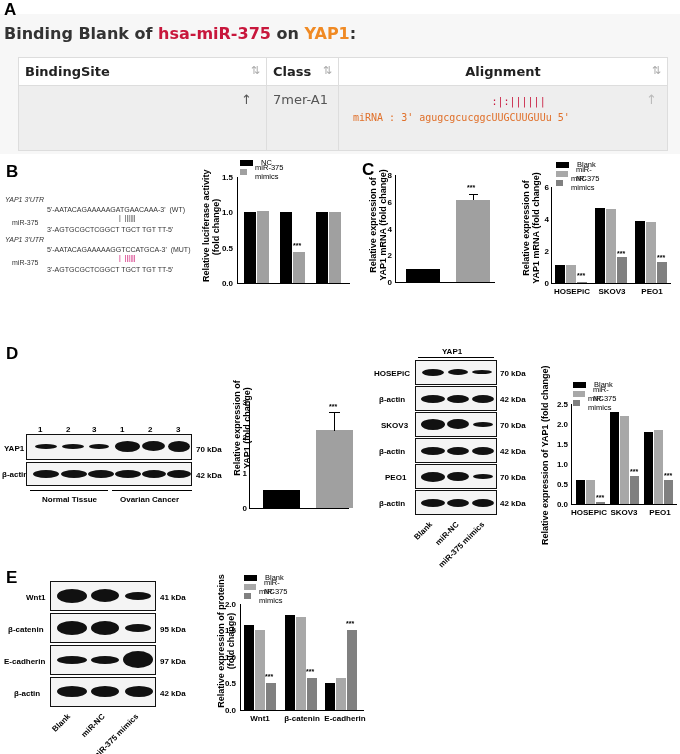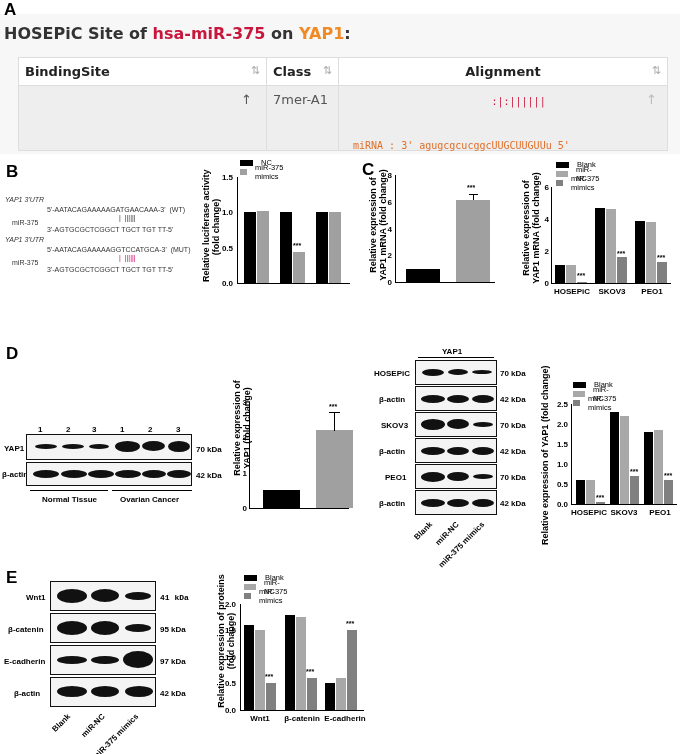--- a/index.html
+++ b/index.html
@@ -10,21 +10,21 @@
   #a-title { position: absolute; left: 4px; top: 24px; font-size: 16px; font-weight: bold; color: #333; font-family: "DejaVu Sans", sans-serif; }
   #a-title .mir { color: #c8173c; }
   #a-title .gene { color: #f08a24; }
   #a-table { position: absolute; left: 18px; top: 57px; width: 650px; height: 94px; border: 1px solid #ddd; background: #eee; }
   .a-head { position: absolute; top: 0; height: 28px; background: #fff; border-right: 1px solid #ddd; border-bottom: 1px solid #ddd; font-weight: bold; font-size: 13px; color: #222; padding: 6px 6px; font-family: "DejaVu Sans", sans-serif; }
   .sort { position: absolute; right: 6px; top: 6px; font-size: 11px; color: #aaa; font-weight: normal; }
   .a-cell { position: absolute; top: 28px; height: 64px; border-right: 1px solid #ddd; padding: 6px 6px; font-size: 13px; font-family: "DejaVu Sans", sans-serif; }
   .site-hl { background: #d6ebfb; font-weight: bold; color: #222; padding: 2px 4px; }
   .align { font-family: "DejaVu Sans Mono", monospace; font-size: 10px; line-height: 16px; white-space: pre; }
   .tgt { color: #2a3fd0; }
-  .mirna { color: #e0702a; margin-top: 28px; }
+  .mirna { color: #e0702a; }
   .bars { color: #c8173c; }
   
   .seq { position: absolute; font-size: 7px; color: #333; white-space: pre; font-family: "Liberation Sans", sans-serif; }
   .seq i { font-style: italic; }
   
   .chart { position: absolute; }
   .axis-y { position: absolute; border-left: 1.5px solid #000; }
   .axis-x { position: absolute; border-top: 1.5px solid #000; }
   .tick { position: absolute; font-size: 8px; font-weight: bold; text-align: right; width: 22px; }
   .catlbl { position: absolute; font-size: 8px; font-weight: bold; white-space: nowrap; text-align: center; }
@@ -43,21 +43,21 @@
   .kda { position: absolute; font-size: 8px; font-weight: bold; white-space: nowrap; }
   .rot { position: absolute; font-size: 8px; font-weight: bold; white-space: nowrap; transform-origin: right top; transform: rotate(-45deg); }
 </style>
 </head>
 <body>
 
 <div>
   <div id="panelA-bg"></div>
   <div class="panel-letter" style="left:4px;top:0px;">A</div>
   <div id="a-title">
-    <span>HOSEPiC Site of </span><span class="mir">hsa-miR-375</span><span> on </span><span class="gene">YAP1</span><span>:</span>
+    <span>Binding Blank of </span><span class="mir">hsa-miR-375</span><span> on </span><span class="gene">YAP1</span><span>:</span>
   </div>
   <div id="a-table">
     <div class="a-head" style="left:0;width:248px;">
       <span>BindingSite</span>
       <span class="sort">⇅</span>
     </div>
     <div class="a-head" style="left:248px;width:72px;">
       <span>Class</span>
       <span class="sort">⇅</span>
     </div>
@@ -342,21 +342,21 @@
 
 <div>
   <div class="panel-letter" style="left:6px;top:568px;">E</div>
   <div>
     <div class="blot-label" style="left:26px;top:593px;">Wnt1</div>
     <div class="blot" style="left:50px;top:581px;width:106px;height:30px;">
       <div class="band" style="left:6px;top:7px;width:30px;height:14px;"></div>
       <div class="band" style="left:40px;top:7px;width:28px;height:13px;"></div>
       <div class="band" style="left:74px;top:10px;width:26px;height:8px;"></div>
     </div>
-    <div class="kda" style="left:160px;top:593px;font-family:Liberation Mono, monospace;">41 kDa</div>
+    <div class="kda" style="left:160px;top:593px;">41 kDa</div>
 
     <div class="blot-label" style="left:8px;top:625px;">β-catenin</div>
     <div class="blot" style="left:50px;top:613px;width:106px;height:30px;">
       <div class="band" style="left:6px;top:7px;width:30px;height:14px;"></div>
       <div class="band" style="left:40px;top:7px;width:28px;height:14px;"></div>
       <div class="band" style="left:74px;top:10px;width:26px;height:8px;"></div>
     </div>
     <div class="kda" style="left:160px;top:625px;">95 kDa</div>
 
     <div class="blot-label" style="left:4px;top:657px;">E-cadherin</div>

